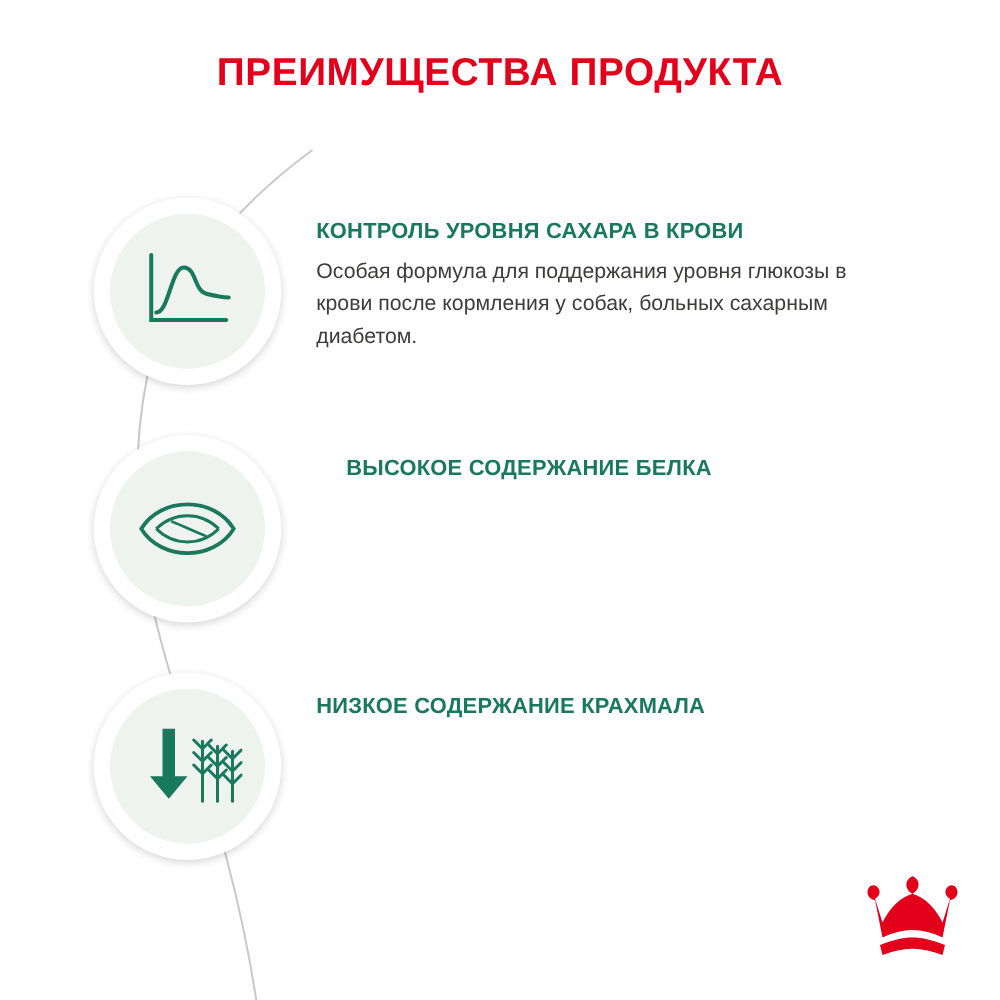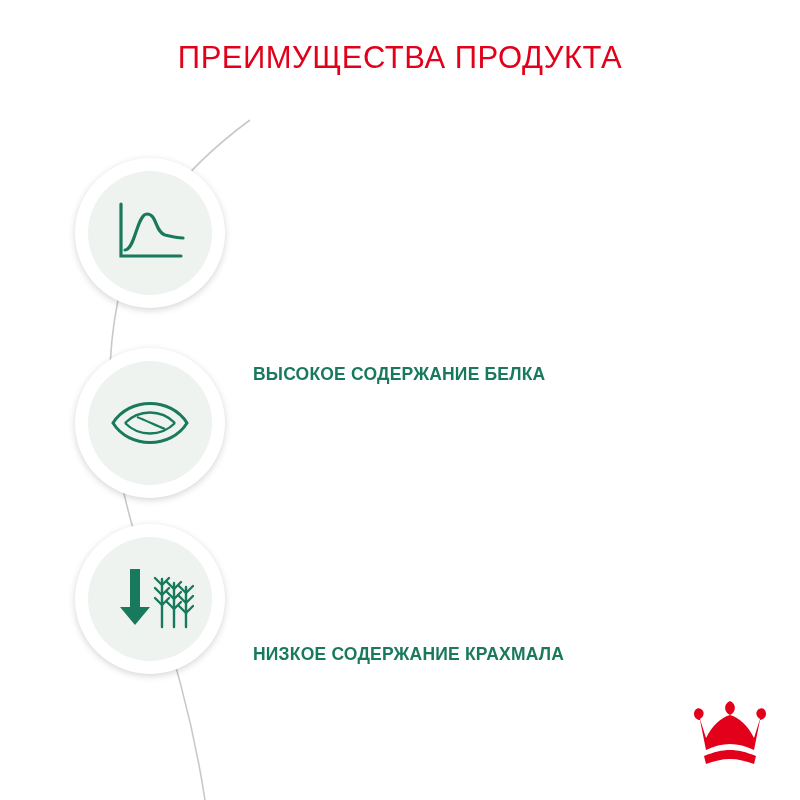--- a/index.html
+++ b/index.html
@@ -19,21 +19,21 @@
     width: 800px;
     height: 800px;
   }
   .title {
     position: absolute;
     top: 40px;
     left: 0;
     width: 800px;
     text-align: center;
     font-size: 31px;
-    font-weight: normal;
+    font-weight: bold;
     letter-spacing: 0.5px;
     color: #e2001a;
     text-transform: uppercase;
     font-family: "Liberation Sans", sans-serif;
   }
   .curve-layer {
     position: absolute;
     top: 0;
     left: 0;
     width: 800px;
@@ -41,22 +41,22 @@
     pointer-events: none;
   }
   .benefit {
     position: absolute;
     left: 75px;
     width: 660px;
     display: flex;
     align-items: flex-start;
   }
   .b1 { top: 158px; }
-  .b2 { top: 348px; }
-  .b3 { top: 524px; align-items: flex-end; }
+  .b2 { top: 348px; gap: 24px; }
+  .b3 { top: 538px; }
 
   .icon-wrap {
     position: relative;
     width: 150px;
     height: 150px;
     flex: 0 0 150px;
   }
   .icon-outer {
     position: absolute;
     top: 0; left: 0;
@@ -119,20 +119,24 @@
   <div class="benefit b1">
     <div class="icon-wrap">
       <div class="icon-outer"></div>
       <div class="icon-inner">
         <svg width="78" height="70" viewBox="0 0 78 70" xmlns="http://www.w3.org/2000/svg">
           <path d="M10 6 L10 58 L70 58" fill="none" stroke="#18795c" stroke-width="3.2" stroke-linecap="round"></path>
           <path d="M14 52 C24 52, 26 16, 36 16 C46 16, 44 34, 54 37 C62 39, 66 40, 72 40" fill="none" stroke="#18795c" stroke-width="3.2" stroke-linecap="round"></path>
         </svg>
       </div>
     </div>
+    <div class="text-block">
+      <div class="b-head">КОНТРОЛЬ УРОВНЯ САХАРА В КРОВИ</div>
+      <div class="b-body">Особая формула для поддержания уровня глюкозы в крови после кормления у собак, больных сахарным диабетом.</div>
+    </div>
   </div>
 
   <div class="benefit b2">
     <div class="icon-wrap">
       <div class="icon-outer"></div>
       <div class="icon-inner">
         <svg width="86" height="56" viewBox="0 0 86 56" xmlns="http://www.w3.org/2000/svg">
           <path d="M6 28 C22 2, 64 2, 80 28 C64 54, 22 54, 6 28 Z" fill="none" stroke="#18795c" stroke-width="3"></path>
           <path d="M18 28 C32 14, 54 14, 68 28" fill="none" stroke="#18795c" stroke-width="2.4"></path>
           <path d="M18 28 C32 42, 54 42, 68 28" fill="none" stroke="#18795c" stroke-width="2.4"></path>

